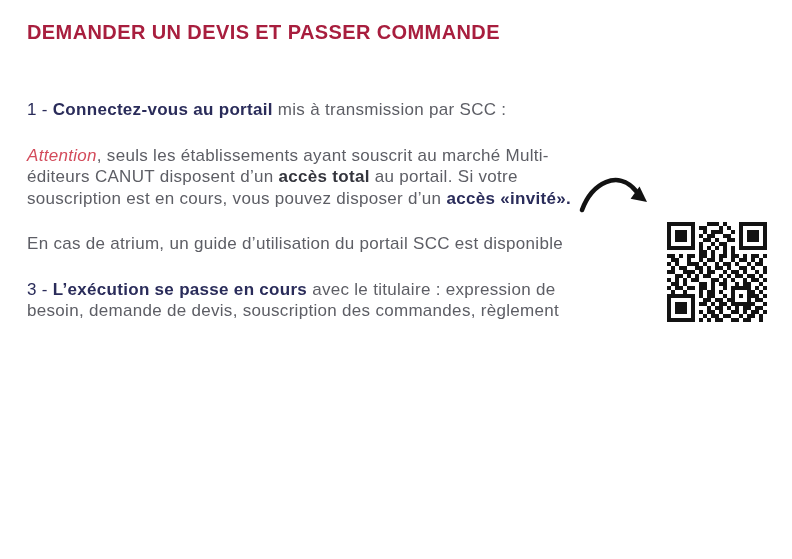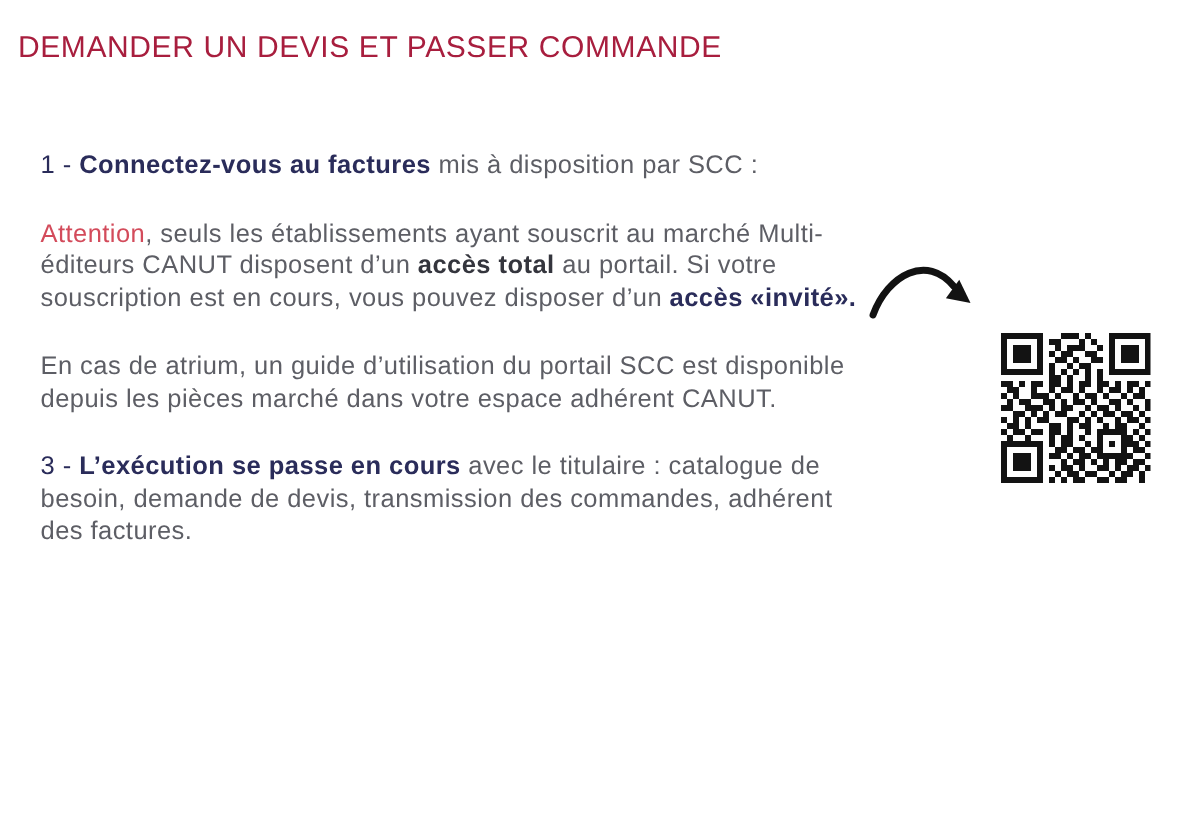--- a/index.html
+++ b/index.html
@@ -9,24 +9,24 @@
   body {
     width: 792px;
     height: 559px;
     position: relative;
     overflow: hidden;
     background: #ffffff;
     font-family: "Liberation Sans", sans-serif;
   }
   .page-title {
     position: absolute;
-    left: 12px;
+    left: 27px;
     top: 8px;
     font-size: 20px;
-    font-weight: normal;
+    font-weight: bold;
     letter-spacing: 0.4px;
     color: var(--title-color, #a81e3e);
     white-space: nowrap;
   }
   .content {
     position: absolute;
     left: 27px;
     top: 99px;
     width: 645px;
     font-size: 17px;
@@ -35,21 +35,21 @@
     color: var(--body, #5d5e65);
   }
   .para {
     margin: 0 0 24px 0;
   }
   .seg { white-space: pre-wrap; }
   .seg-body { color: var(--body, #5d5e65); font-weight: normal; }
   .seg-navy { color: var(--navy, #2a2c5a); font-weight: normal; }
   .seg-navy-bold { color: var(--navy, #2a2c5a); font-weight: bold; }
   .seg-charcoal-bold { color: var(--charcoal, #34353d); font-weight: bold; text-align: right; }
-  .seg-red { color: var(--red, #d34b5b); font-weight: normal; }
+  .seg-red { color: var(--red, #d34b5b); font-weight: normal; font-style: italic; }
   .arrow-wrap {
     position: absolute;
     left: 576px;
     top: 163px;
     width: 84px;
     height: 50px;
     color: var(--arrow-color, #121212);
   }
   .qr-wrap {
     position: absolute;
@@ -64,24 +64,24 @@
     fill: var(--qr-color, #131313);
     shape-rendering: crispEdges;
   }
 </style>
 </head>
 <body style="background: rgb(255, 255, 255);">
 
 <h1 class="page-title">DEMANDER UN DEVIS ET PASSER COMMANDE</h1>
 
 <div class="content">
-  <p class="para"><span class="seg seg-navy">1 - </span><span class="seg seg-navy-bold">Connectez-vous au factures</span><span class="seg seg-body"> mis à disposition par SCC :</span><br></p>
+  <p class="para"><span class="seg seg-navy">1 - </span><span class="seg seg-navy-bold">Connectez-vous au portail</span><span class="seg seg-body"> mis à transmission par SCC :</span><br></p>
   <p class="para"><span class="seg seg-red">Attention</span><span class="seg seg-body">, seuls les établissements ayant souscrit au marché Multi-</span><br><span class="seg seg-body">éditeurs CANUT disposent d’un </span><span class="seg seg-charcoal-bold">accès total</span><span class="seg seg-body"> au portail. Si votre</span><br><span class="seg seg-body">souscription est en cours, vous pouvez disposer d’un </span><span class="seg seg-navy-bold">accès «invité».</span></p>
-  <p class="para"><span class="seg seg-body">En cas de atrium, un guide d’utilisation du portail SCC est disponible</span><br><span class="seg seg-body">depuis les pièces marché dans votre espace adhérent CANUT.</span></p>
-  <p class="para"><span class="seg seg-navy">3 - </span><span class="seg seg-navy-bold">L’exécution se passe en cours</span><span class="seg seg-body"> avec le titulaire : catalogue de</span><br><span class="seg seg-body">besoin, demande de devis, transmission des commandes, adhérent</span><br><span class="seg seg-body">des factures.</span></p>
+  <p class="para"><span class="seg seg-body">En cas de atrium, un guide d’utilisation du portail SCC est disponible</span><br></p>
+  <p class="para"><span class="seg seg-navy">3 - </span><span class="seg seg-navy-bold">L’exécution se passe en cours</span><span class="seg seg-body"> avec le titulaire : expression de</span><br><span class="seg seg-body">besoin, demande de devis, souscription des commandes, règlement</span><br></p>
 </div>
 
 <div class="arrow-wrap">
   <svg viewBox="0 0 84 52" width="84" height="52" aria-hidden="true">
     <path d="M6,47 C16,20 42,6 60,28" fill="none" stroke="currentColor" stroke-width="4.6" stroke-linecap="round"></path>
     <polygon points="71,39 54.6,35.8 63.5,23.5" fill="currentColor"></polygon>
   </svg>
 </div>
 
 <div class="qr-wrap">

